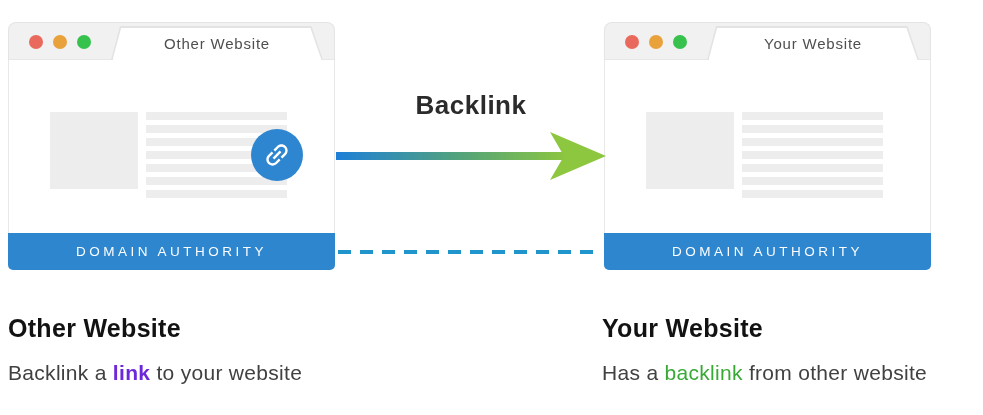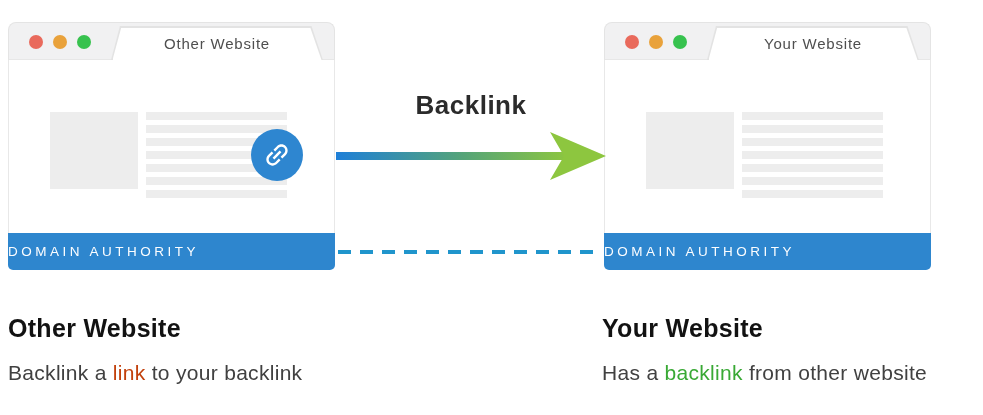--- a/index.html
+++ b/index.html
@@ -51,42 +51,42 @@
   .link-badge {
     position: absolute; left: 242px; top: 69px; width: 52px; height: 52px;
     background: #2e86d0; border-radius: 50%;
     display: flex; align-items: center; justify-content: center;
   }
   .link-badge svg { width: 30px; height: 30px; transform: rotate(-45deg); }
 
   .window-footer {
     position: absolute; top: 211px; left: 0; right: 0; height: 37px;
     background: #2e86ce; border-radius: 0 0 5px 5px;
-    display: flex; align-items: center; justify-content: flex-start;
+    display: flex; align-items: center; justify-content: center;
   }
   .footer-label {
     color: #fbfdff; font-size: 13.5px; letter-spacing: 3.5px; font-weight: 400;
   }
 
   
   .backlink-label {
     position: absolute; left: 336px; top: 90px; width: 270px;
     text-align: center; font-size: 26px; font-weight: 700; color: #2b2b2b;
     letter-spacing: 0.5px;
   }
   .arrow-svg  { position: absolute; left: 336px; top: 128px; }
   .dash-svg   { position: absolute; left: 336px; top: 248px; }
 
   
   .caption { position: absolute; top: 314px; width: 420px; }
   .caption-left  { left: 8px; }
   .caption-right { left: 602px; }
   .caption-heading { font-size: 25px; font-weight: 700; color: #121212; letter-spacing: 0.3px; }
   .caption-text { margin-top: 18px; font-size: 21px; color: #414141; letter-spacing: 0.3px; }
-  .hl-link     { color: #c2410c; }
+  .hl-link     { color: #6d28d9; font-weight: bold; }
   .hl-backlink { color: #39a935; }
 </style>
 </head>
 <body>
 
 <div class="window window-left">
   <div class="window-header">
     <div class="dots">
       <span class="dot dot-red"></span>
       <span class="dot dot-orange"></span>
@@ -163,19 +163,19 @@
   <rect x="0" y="24" width="232" height="8" fill="url(#arrowGrad)"></rect>
   <polygon points="214,4 270,28 214,52 228,28" fill="#8dc63f"></polygon>
 </svg>
 
 <svg class="dash-svg" width="268" height="8">
   <line x1="2" y1="4" x2="266" y2="4" stroke="#2095cc" stroke-width="4" stroke-dasharray="13 9"></line>
 </svg>
 
 <div class="caption caption-left">
   <div class="caption-heading">Other Website</div>
-  <div class="caption-text"><span>Backlink a </span><span class="hl-link">link</span><span> to your backlink</span></div>
+  <div class="caption-text"><span>Backlink a </span><span class="hl-link">link</span><span> to your website</span></div>
 </div>
 
 <div class="caption caption-right">
   <div class="caption-heading">Your Website</div>
   <div class="caption-text"><span>Has a </span><span class="hl-backlink">backlink</span><span> from other website</span></div>
 </div>
 
 </body></html>

